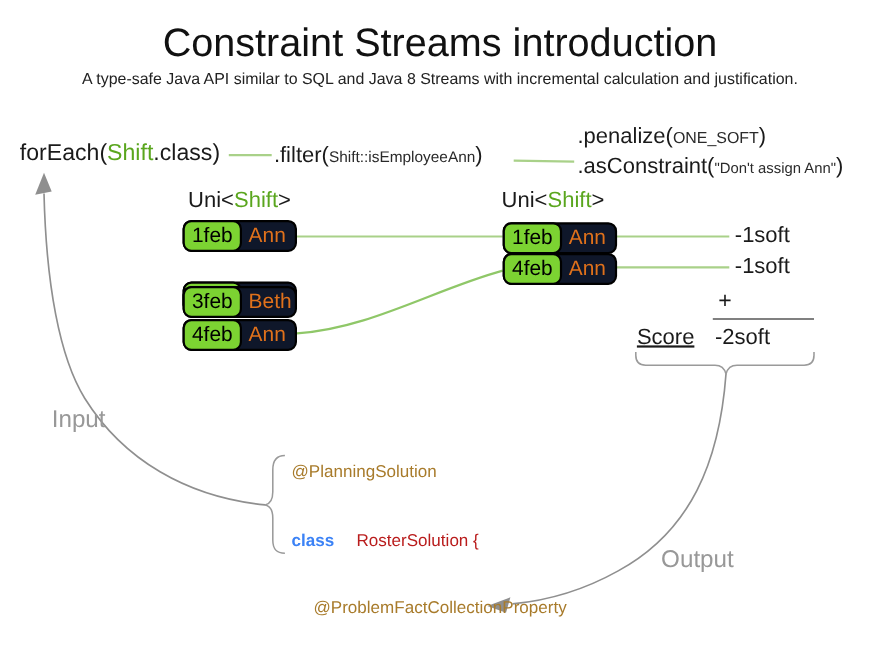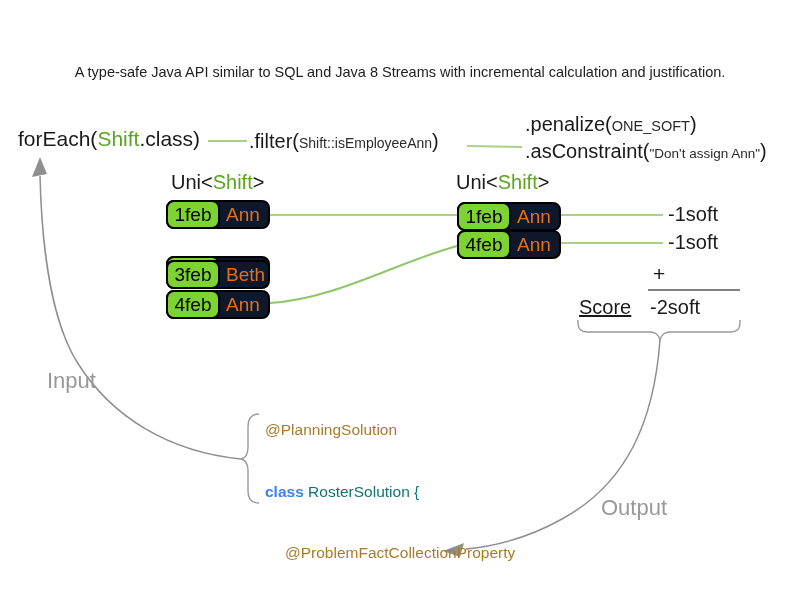--- a/index.html
+++ b/index.html
@@ -41,21 +41,21 @@
   .score-label{font-size:20px;color:#1a1a1a;}
   .score-total{font-size:20px;color:#1a1a1a;}
   
   .flow-label{font-size:22px;color:#989898;}
   
   .code{left:265px;top:379px;font-size:15.5px;line-height:20.5px;color:#1a1a1a;white-space:pre;}
   .code .line{height:20.5px;}
   .code .ind{padding-left:20px;}
   .tok-annotation{color:#a87b2b;}
   .tok-keyword{color:#3b82f6;font-weight:bold;}
-  .tok-plain{color:#0f766e;}
+  .tok-plain{color:#b91c1c;margin-left:16px;}
   svg{position:absolute;left:0;top:0;pointer-events:none;}
 </style>
 </head>
 <body>
 
 <div id="stage">
 
   <svg width="800" height="600">
 
     <path d="M208,141 H247" stroke="#a9d189" stroke-width="2" fill="none"></path>
@@ -72,20 +72,21 @@
 
     <path d="M660,340 C654,420 628,483 562,519 C528,538 498,546 466,549" stroke="#8f8f8f" stroke-width="1.5" fill="none"></path>
     <polygon points="443,551 464,543 460,557" fill="#8f8f8f"></polygon>
 
     <path d="M259,414 C251,414 248,419 248,427 L248,447 C248,454 246,458 241,459 C246,460 248,464 248,471 L248,491 C248,499 251,503 259,503" stroke="#9a9a9a" stroke-width="1.4" fill="none"></path>
 
     <path d="M241,459 C170,452 112,418 77,362 C54,325 42,258 40,176" stroke="#8f8f8f" stroke-width="1.5" fill="none"></path>
     <polygon points="40,157 32,177 47,174" fill="#8f8f8f"></polygon>
   </svg>
 
+  <div class="abs title">Constraint Streams introduction</div>
   <div class="abs subtitle">A type-safe Java API similar to SQL and Java 8 Streams with incremental calculation and justification.</div>
 
   <div class="abs pipe p-foreach"><span>forEach(</span><span class="green-t">Shift</span><span>.class)</span></div>
 
   <div class="abs pipe p-filter"><span>.filter(</span><span class="small green-t">Shift</span><span class="small">::isEmployeeAnn</span><span>)</span></div>
 
   <div class="abs pipe p-penalize"><span>.penalize(</span><span class="small">ONE_SOFT</span><span>)</span></div>
 
   <div class="abs pipe p-asconstraint"><span>.asConstraint(</span><span class="small">"Don't assign Ann"</span><span>)</span></div>
 

